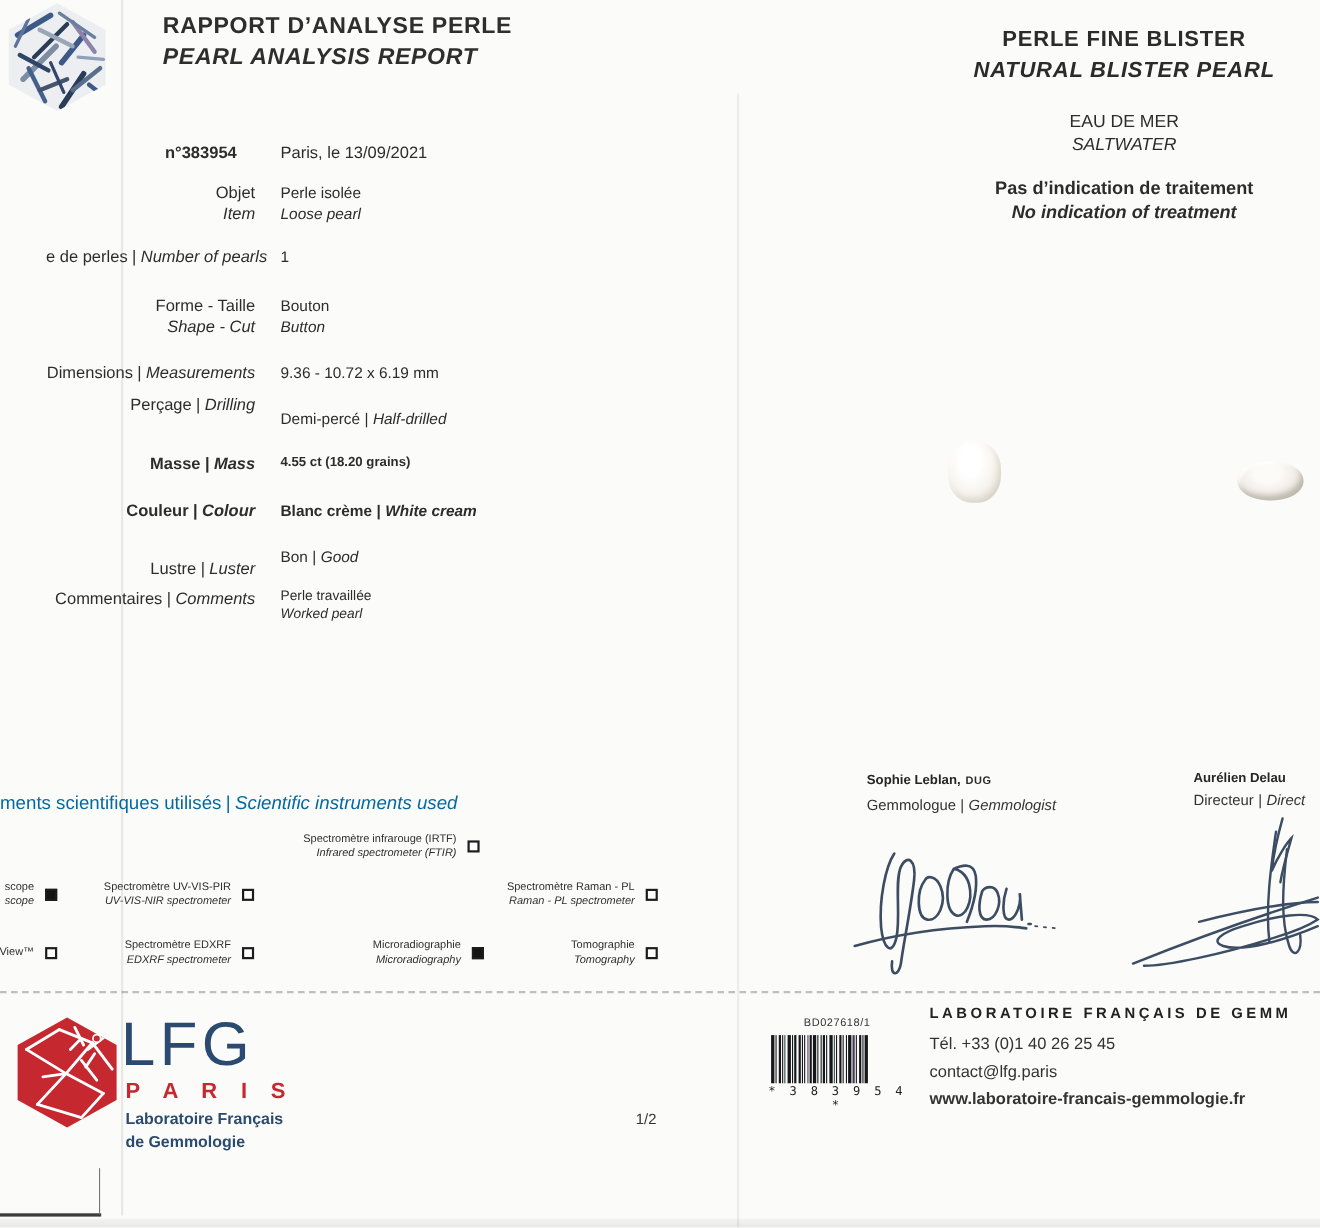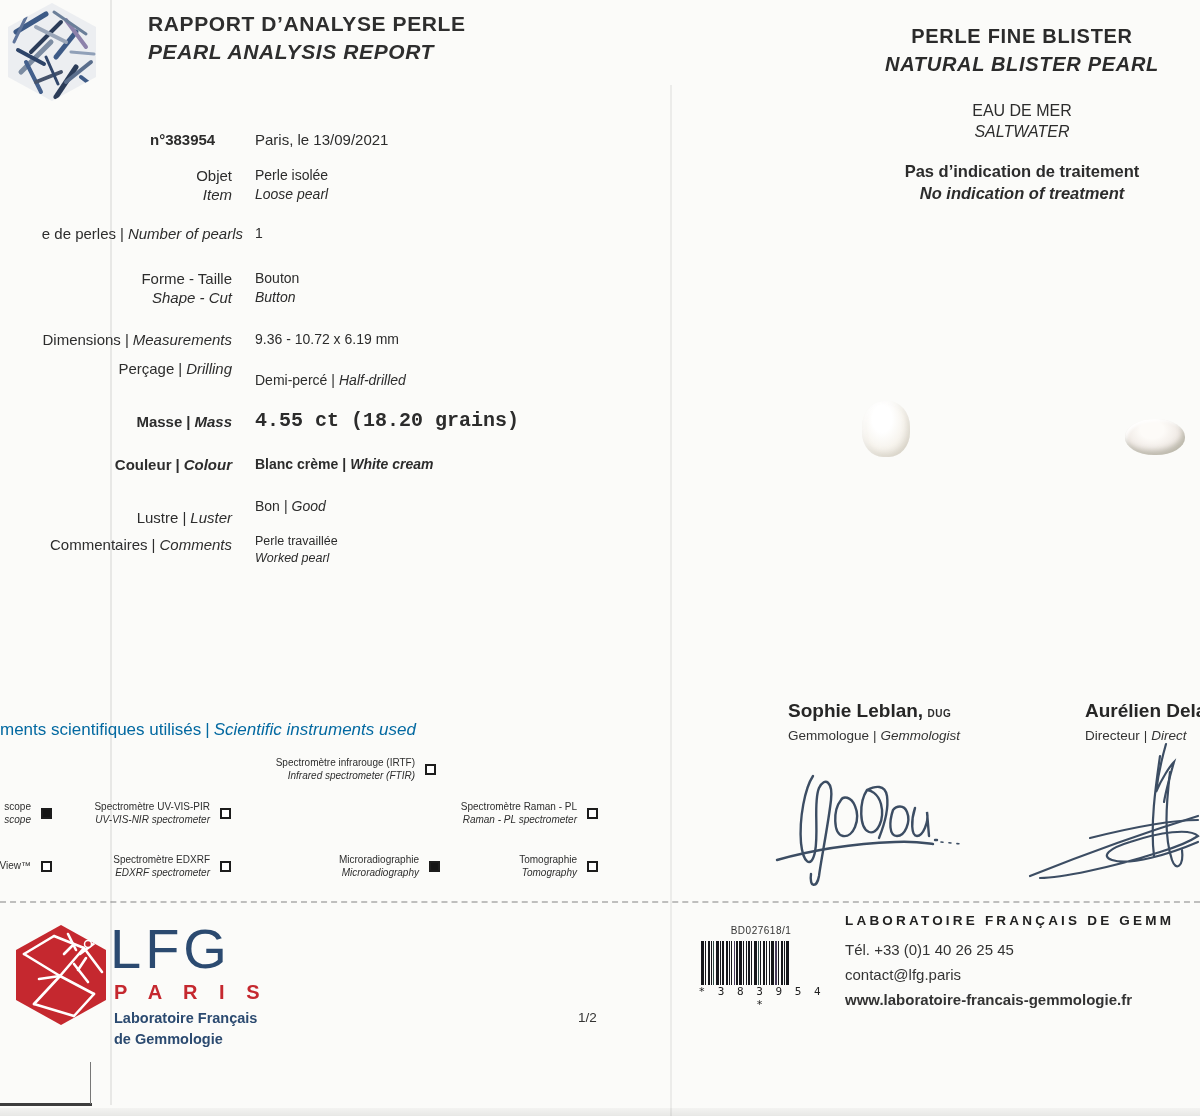--- a/index.html
+++ b/index.html
@@ -18,21 +18,21 @@
   
   .doc-title { left:148px; top:10px; font-size:21px; font-weight:bold; letter-spacing:.6px; color:#2e2e2e; line-height:28px; }
   .doc-title .it { font-weight:bold; }
   .report-line { left:150px; top:131px; font-size:15px; }
   .report-no { font-weight:bold; }
   .report-date { position:absolute; left:105px; top:0; white-space:nowrap; font-weight:normal; }
 
   
   .frow { position:absolute; left:0; width:232px; text-align:right; font-size:15px; line-height:19px; color:#2d2d2d; }
   .fval { position:absolute; left:255px; font-size:14px; line-height:19px; white-space:nowrap; }
-  .fval-big { font-size:20px; font-weight:bold;font-family:Liberation Mono, monospace; }
+  .fval-big { font-size:12px; font-weight:bold; }
   .fval-small { font-size:12.5px; line-height:17px; }
 
   
   .instr-title { left:0; top:720px; font-size:17px; color:#0369a1; white-space:nowrap; }
   .instr-item { position:absolute; display:flex; align-items:center; height:27px; }
   .instr-label { flex:1; text-align:right; font-size:10px; line-height:12.5px; color:#2e2e2e; white-space:nowrap; }
   .chk { width:11px; height:11px; border:2px solid #1c1c1c; margin-left:10px; flex:0 0 auto; background:#fff; }
   .chk.checked { background:#141414; }
 
   
@@ -43,21 +43,21 @@
   .rtreat .it { font-weight:bold; }
 
   .pearl1 { left:862px; top:401px; width:48px; height:56px; border-radius:46% 46% 44% 44%;
     background:radial-gradient(ellipse at 42% 32%, #ffffff 25%, #f7f4ee 55%, #e9e5dc 82%, #f1eee8 100%);
     box-shadow:inset -2px -4px 6px rgba(160,150,130,.25), inset 2px 2px 4px rgba(255,255,255,.9); }
   .pearl2 { left:1125px; top:419px; width:60px; height:36px; border-radius:50% 50% 48% 48%;
     background:radial-gradient(ellipse at 45% 30%, #fdfbf8 25%, #efe9e4 60%, #d8d3c8 90%);
     box-shadow:inset -3px -5px 5px rgba(120,120,100,.35), inset 2px 2px 3px rgba(255,255,255,.9); }
 
   .signer { position:absolute; top:700px; white-space:nowrap; }
-  .signer-name { font-size:19px; font-weight:bold; color:#262626; }
+  .signer-name { font-size:12px; font-weight:bold; color:#262626; }
   .signer-title { font-size:10px; font-weight:bold; letter-spacing:.5px; }
   .signer-role { font-size:13.5px; margin-top:6px; color:#333; }
 
   
   .perforation { left:0; top:901px; width:1200px; border-top:2px dashed #8f8f8f; opacity:.55; }
   .lfg-text { left:110px; top:916px; font-size:56px; font-weight:normal; letter-spacing:4px; color:#2b4a70; }
   .lfg-city { left:114px; top:981px; font-size:20px; font-weight:bold; letter-spacing:8px; color:#c5282f; }
   .lfg-org { left:114px; top:1008px; font-size:14.5px; font-weight:bold; line-height:21px; color:#2b4a70; }
   .pageno { left:578px; top:1010px; font-size:13.5px; color:#333; }
   .bc-label { left:700px; top:925px; width:122px; text-align:center; font-size:10px; letter-spacing:.5px; color:#333; }

